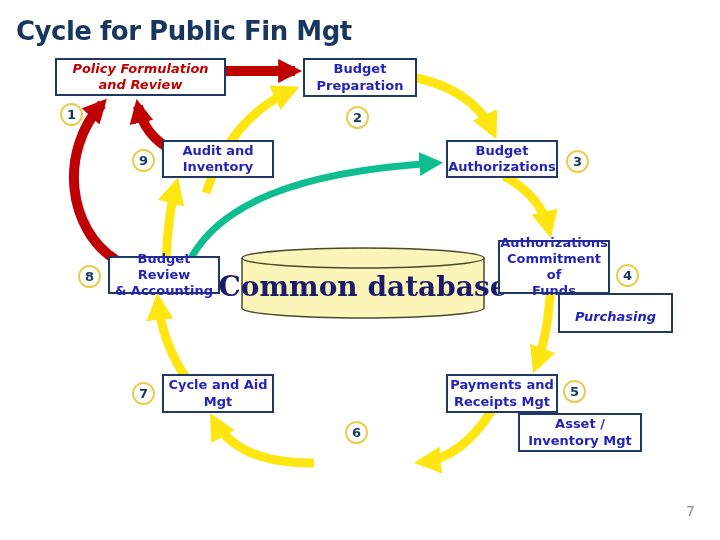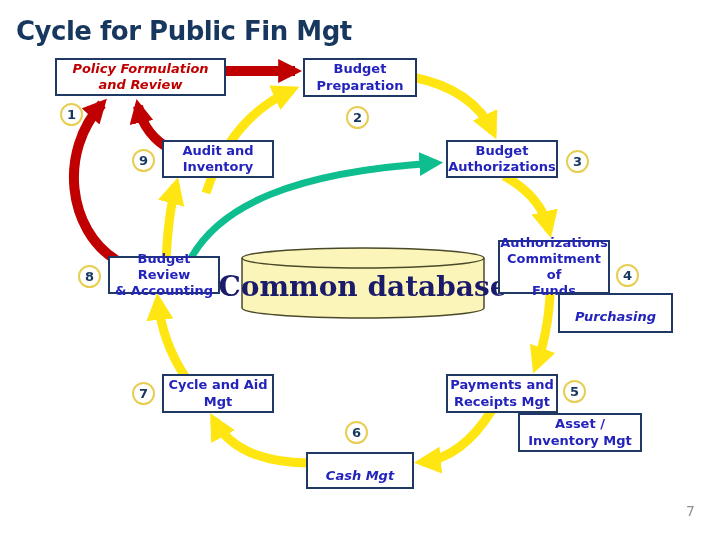--- a/index.html
+++ b/index.html
@@ -103,21 +103,20 @@
   <div class="box" id="b-implementation">Authorizations
 Commitment of
 Funds</div>
   <div class="box top-align" id="b-purchasing">Purchasing</div>
   <div class="box" id="b-debt">Cycle and Aid
 Mgt</div>
   <div class="box" id="b-payments">Payments and
 Receipts Mgt</div>
   <div class="box" id="b-asset">Asset /
 Inventory Mgt</div>
-  <div class="box top-align" id="b-cash">Cash Mgt</div>
 
   <div class="num-circle c1">1</div>
   <div class="num-circle c2">2</div>
   <div class="num-circle c3">3</div>
   <div class="num-circle c4">4</div>
   <div class="num-circle c5">5</div>
   <div class="num-circle c6">6</div>
   <div class="num-circle c7">7</div>
   <div class="num-circle c8">8</div>
   <div class="num-circle c9">9</div>

